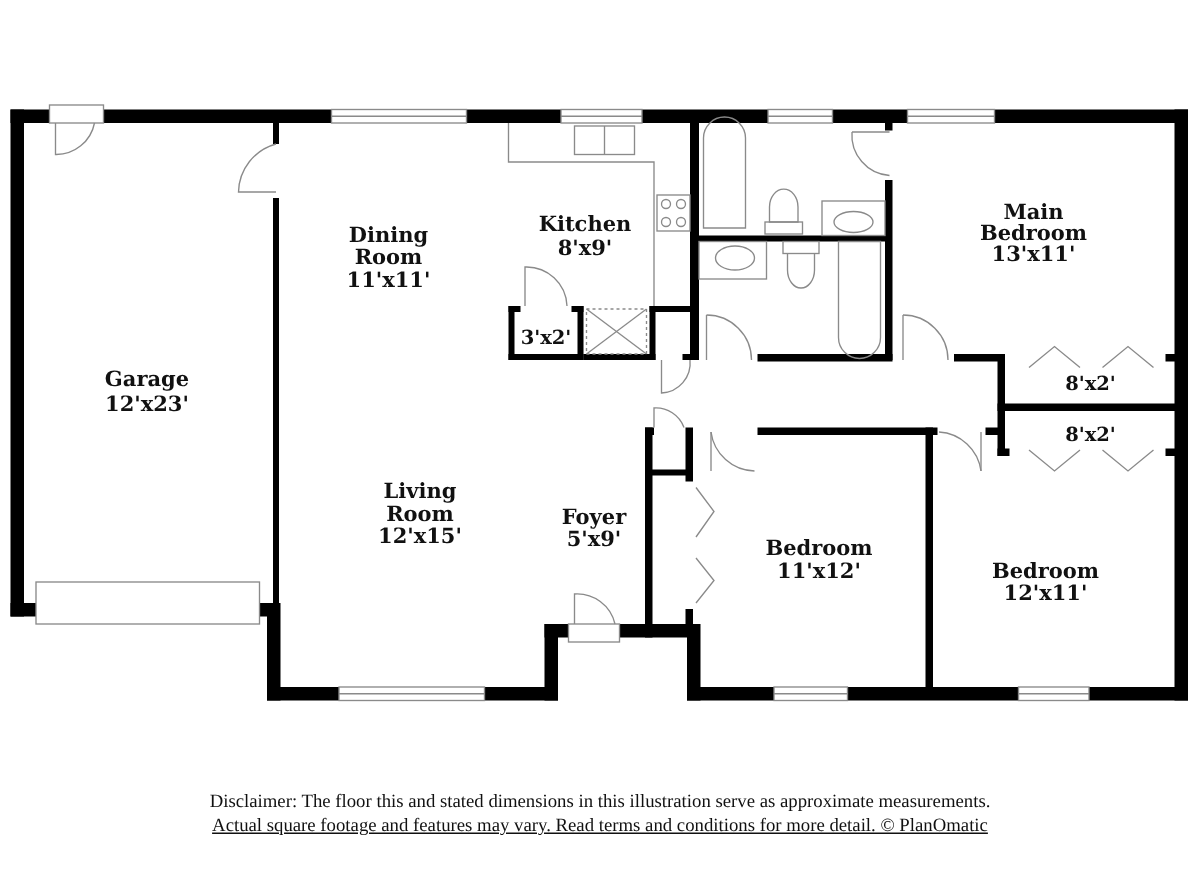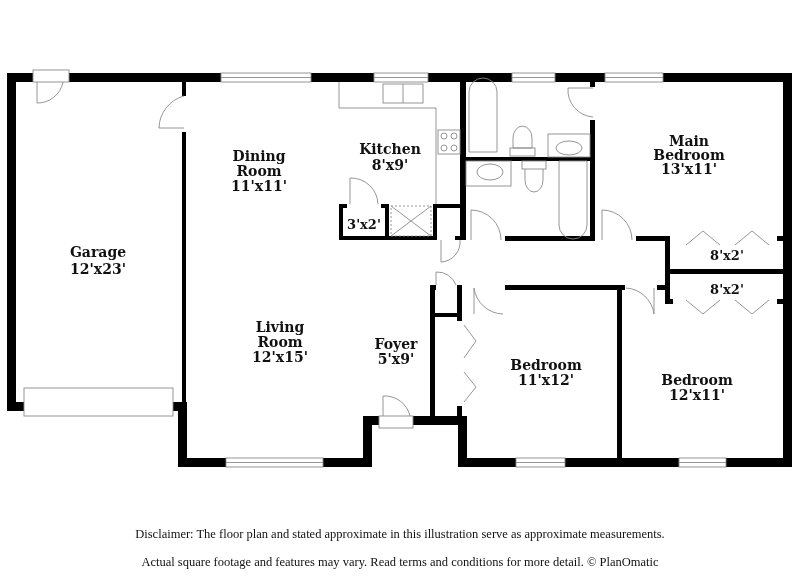--- a/index.html
+++ b/index.html
@@ -220,14 +220,14 @@
     <text class="room-label" x="396" y="364" text-anchor="middle">5'x9'</text>
 
     <text class="room-label" x="546" y="370" text-anchor="middle">Bedroom</text>
     <text class="room-label" x="546" y="385" text-anchor="middle">11'x12'</text>
 
     <text class="room-label" x="697" y="385" text-anchor="middle">Bedroom</text>
     <text class="room-label" x="697" y="400" text-anchor="middle">12'x11'</text>
   </g>
 </svg>
 
-<div class="disclaimer" style="top:526px;">Disclaimer: The floor plan and stated approximate in this illustration serve as approximate measurements.</div>
-<div class="disclaimer" style="top:554px;">Actual square footage and features may vary. Read terms and conditions for more detail. © PlanOmatic</div>
+<div class="disclaimer" style="top:526px;">Disclaimer: The floor this and stated dimensions in this illustration serve as approximate measurements.</div>
+<div class="disclaimer" style="top:542px;text-decoration:underline;">Actual square footage and features may vary. Read terms and conditions for more detail. © PlanOmatic</div>
 
 </body></html>

